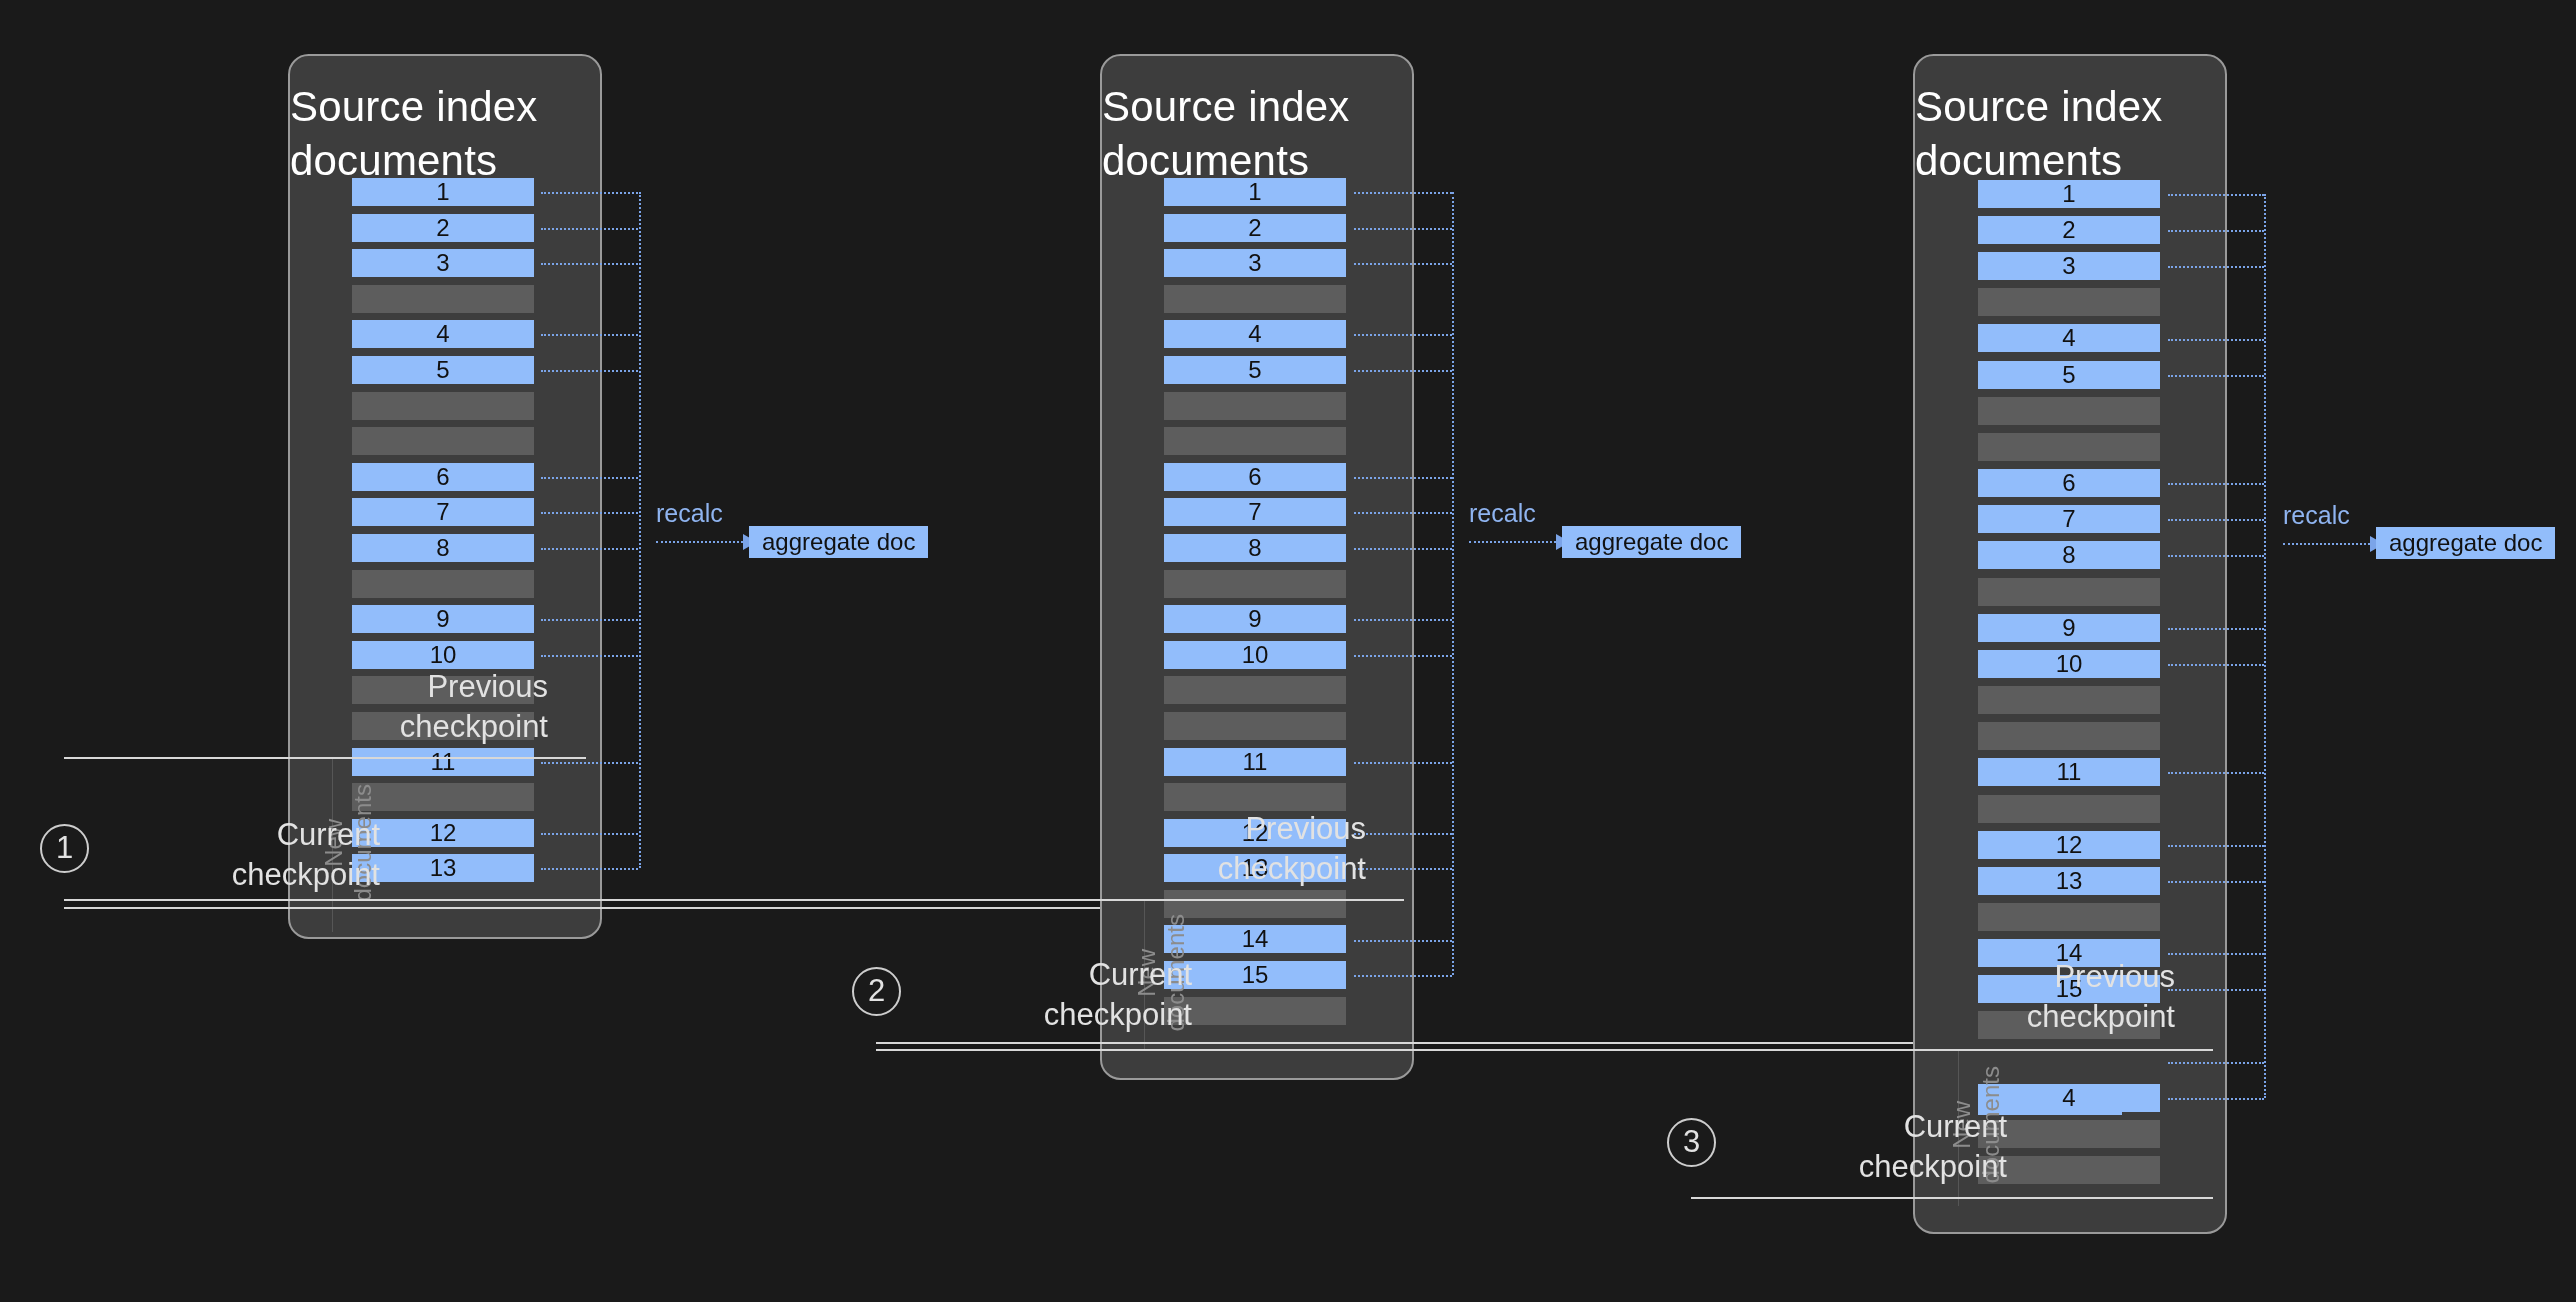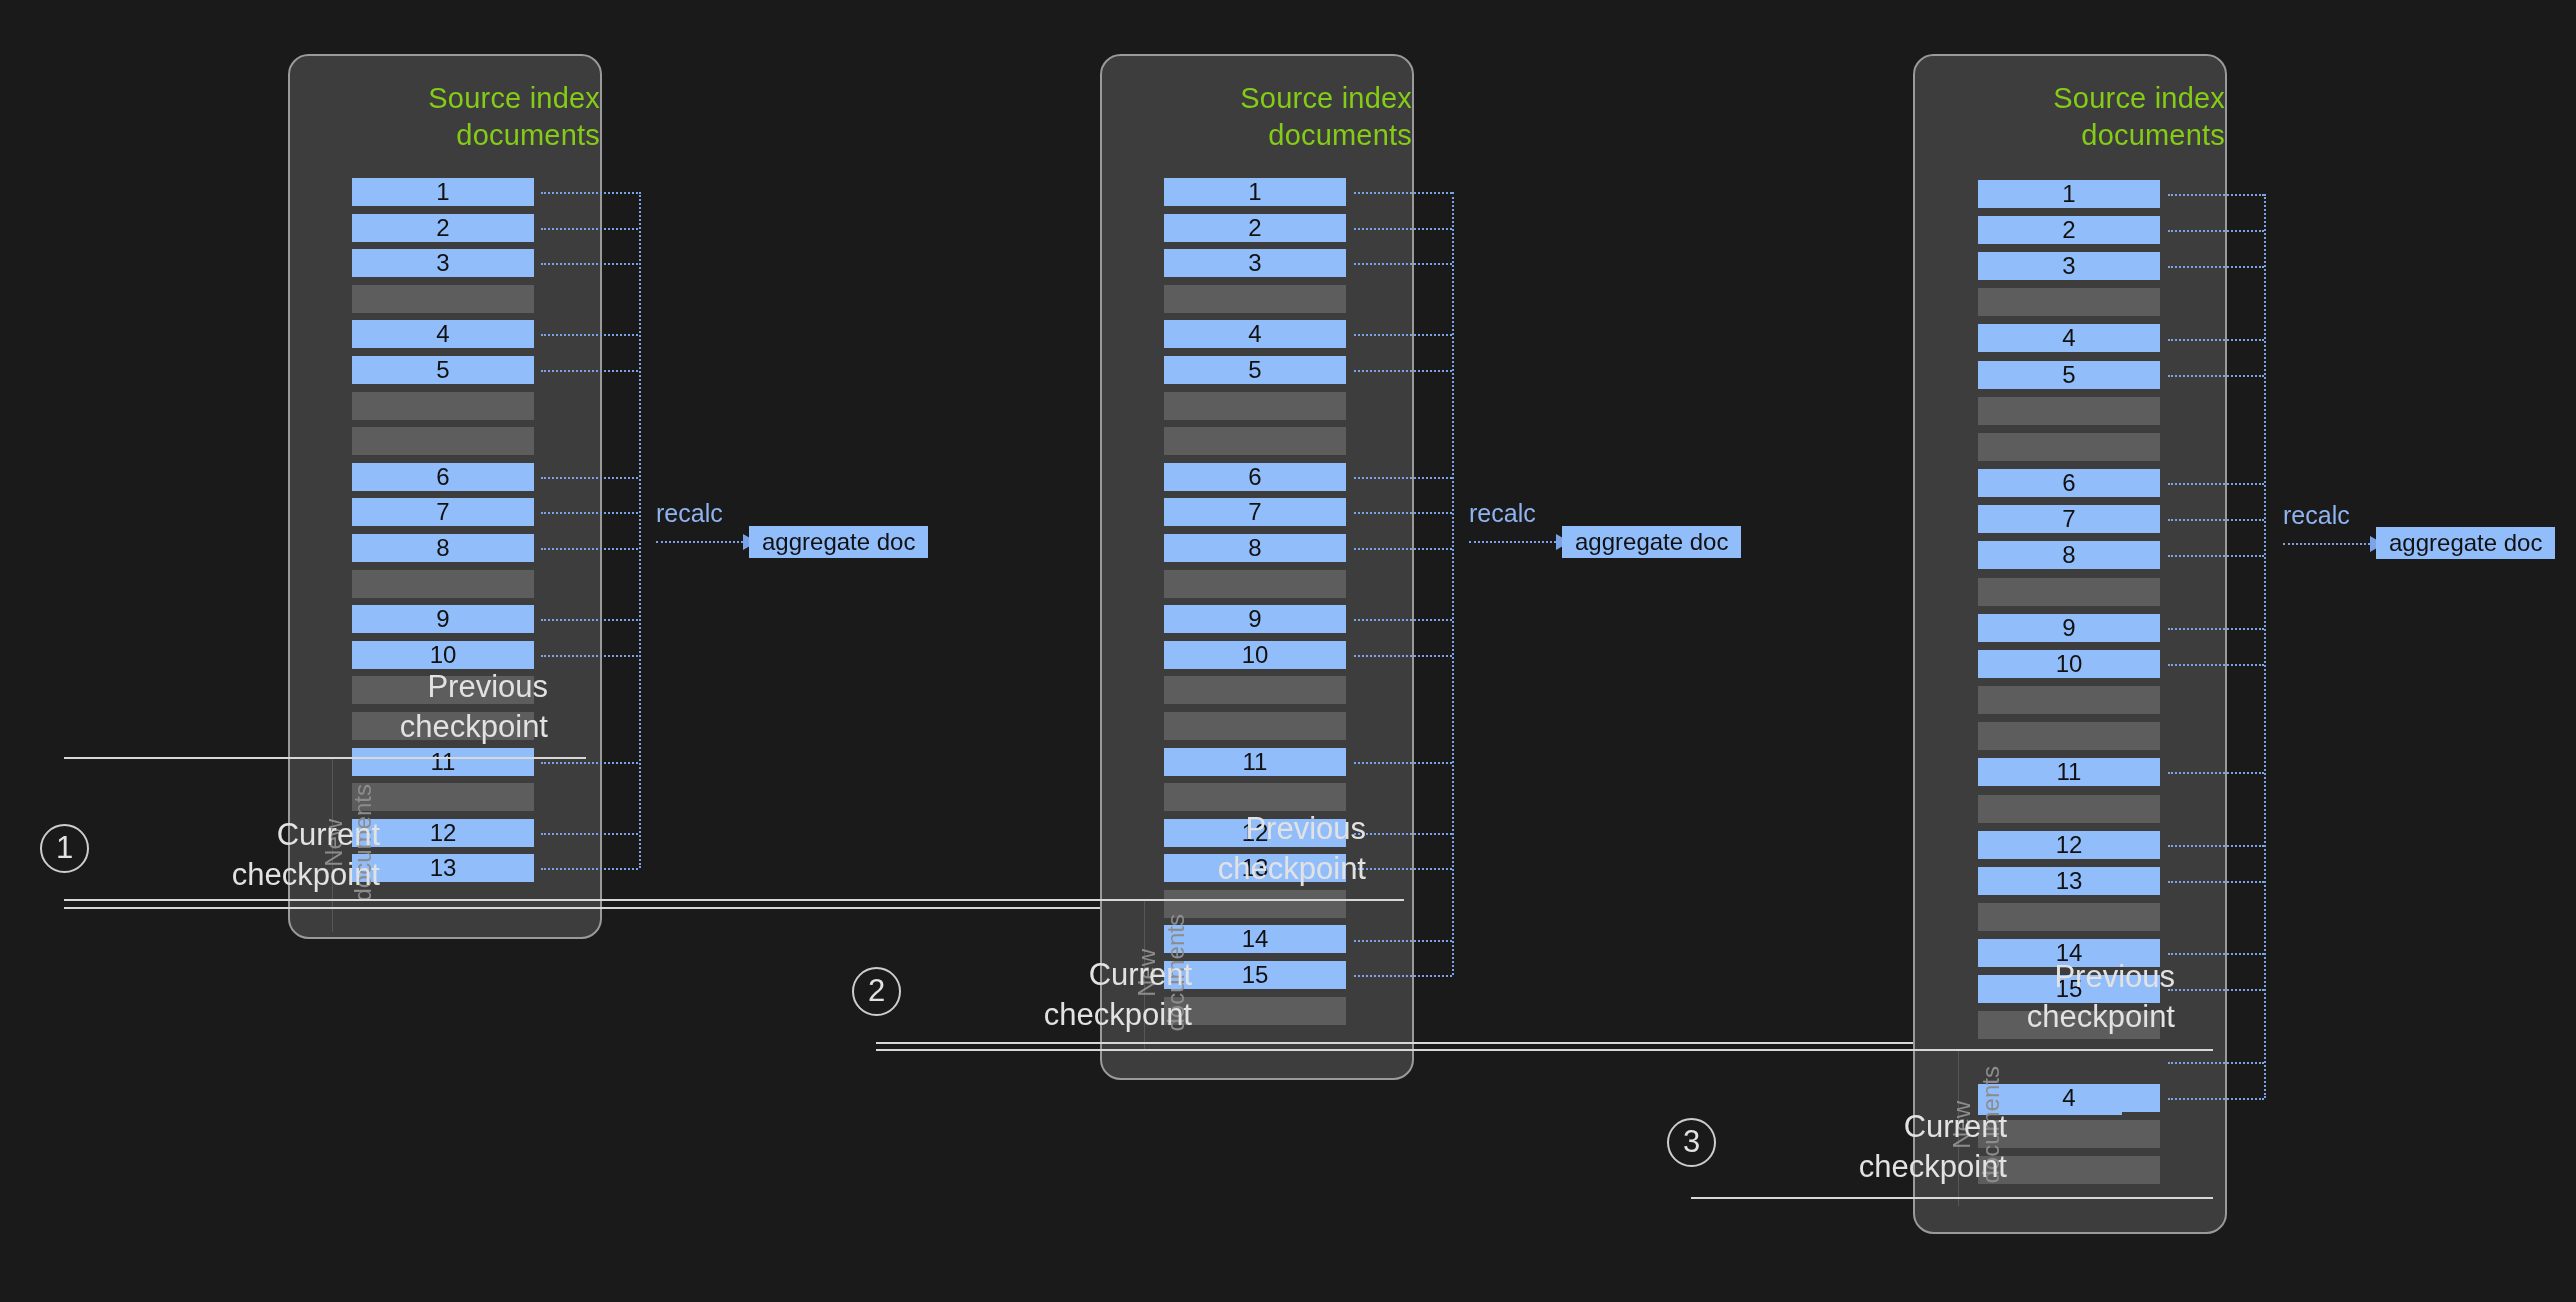--- a/index.html
+++ b/index.html
@@ -22,23 +22,23 @@
   .panel {
     position: absolute;
     background: #3d3d3d;
     border: 2.8px solid #9a9a9a;
     border-radius: 20.6px;
   }
   .panel-title {
     position: absolute;
     left: 0; right: 0;
     top: 24px;
-    text-align: right;
-    color: #84cc16;
-    font-size: 29px;
+    text-align: left;
+    color: #ffffff;
+    font-size: 42px;
     line-height: 1.28;
     white-space: pre-line;
     letter-spacing: 0.2px;
   }
   .row {
     position: absolute;
     height: 28px;
     line-height: 28px;
     text-align: center;
     font-size: 24px;

